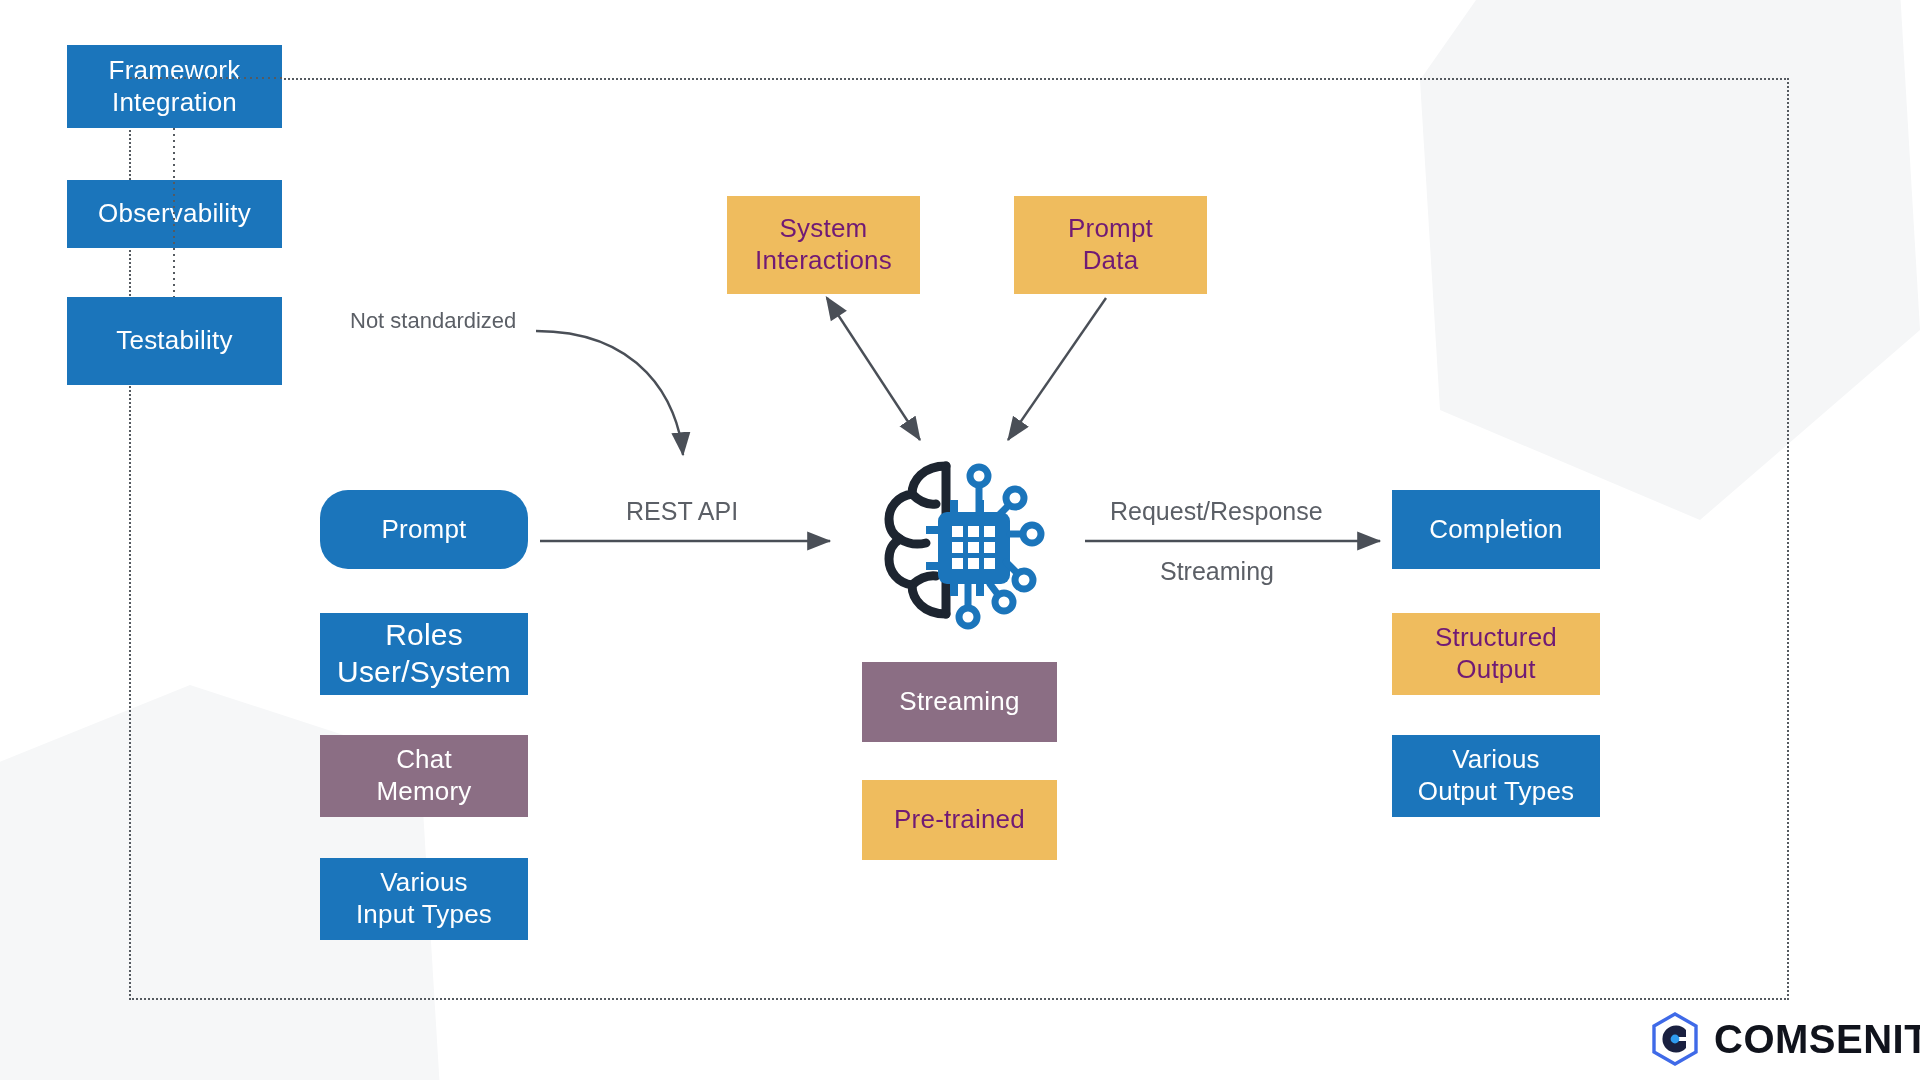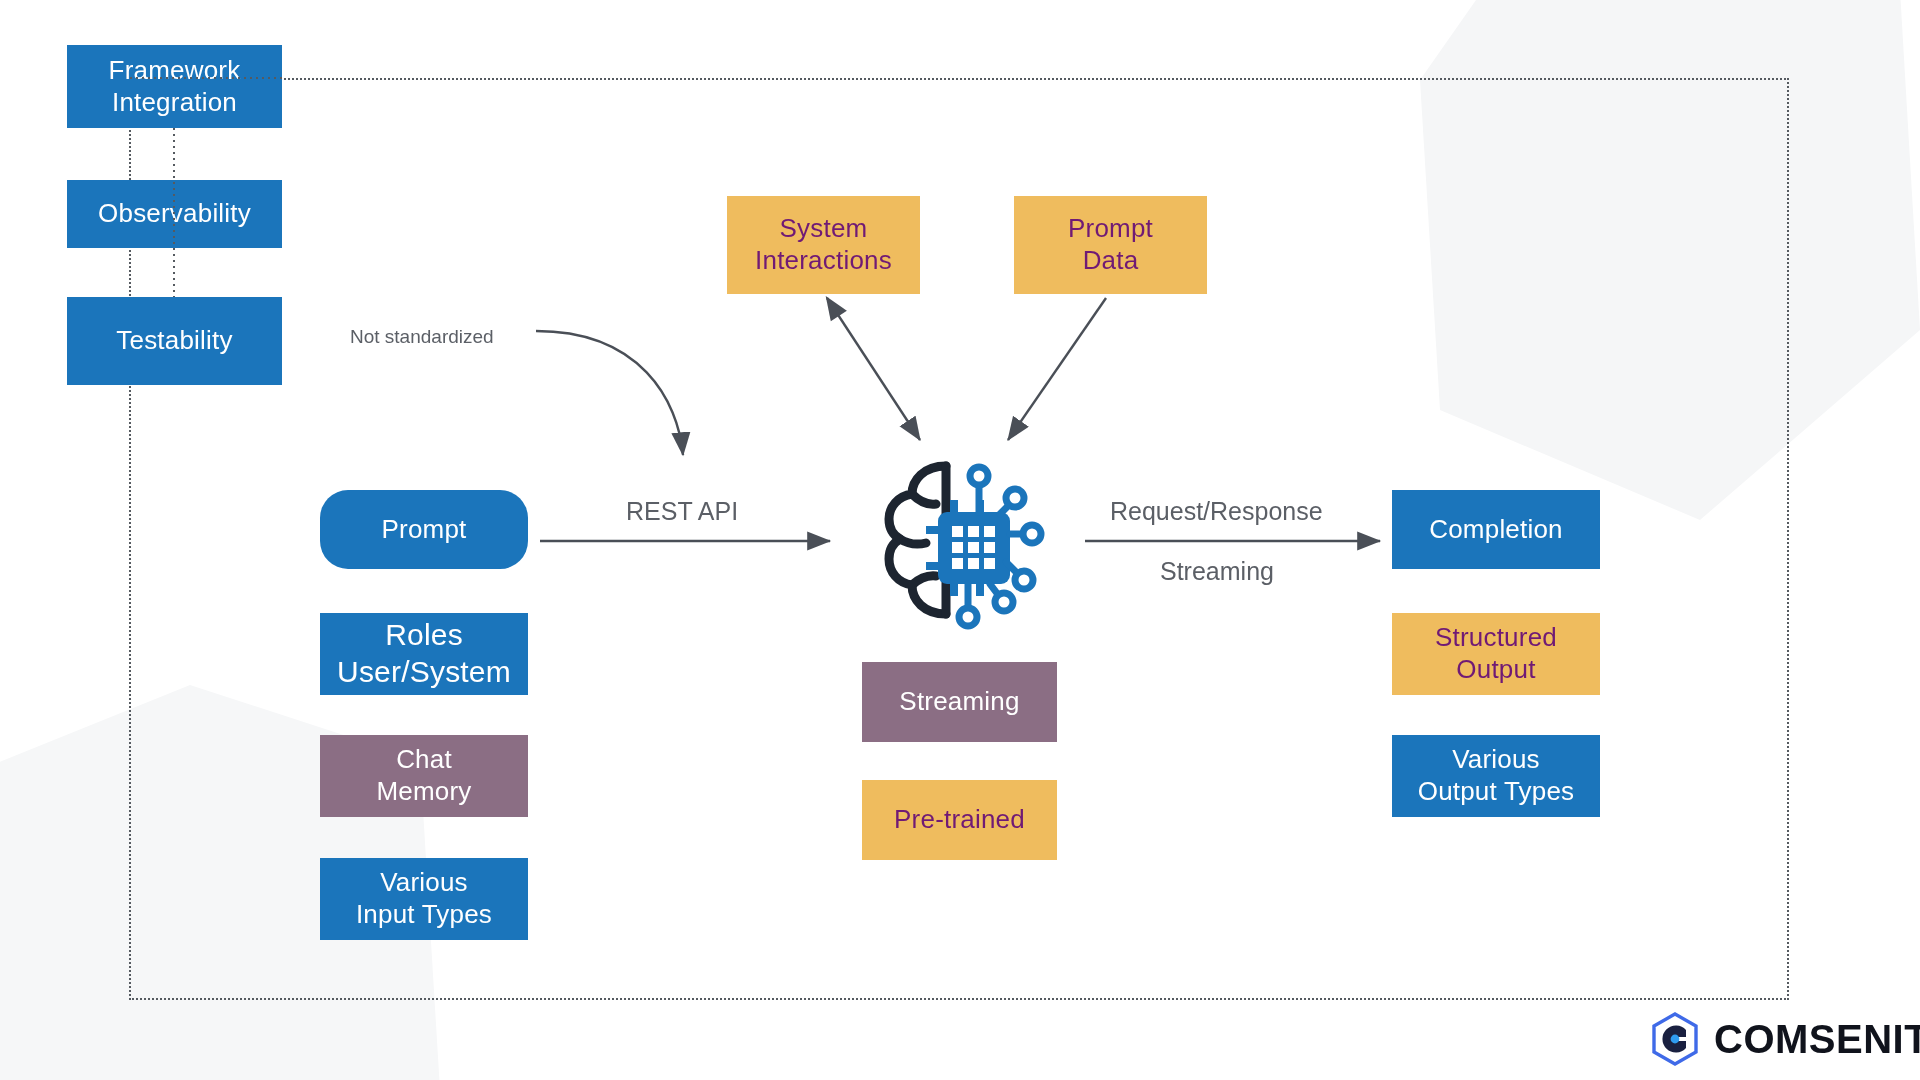--- a/index.html
+++ b/index.html
@@ -188,21 +188,21 @@
 
     <line x1="540" y1="541" x2="830" y2="541" stroke="#4a4f57" stroke-width="2.4" marker-end="url(#ah)"></line>
 
     <line x1="1085" y1="541" x2="1380" y2="541" stroke="#4a4f57" stroke-width="2.4" marker-end="url(#ah)"></line>
 
     <line x1="827" y1="298" x2="920" y2="440" stroke="#4a4f57" stroke-width="2.4" marker-end="url(#ah)" marker-start="url(#ahs)"></line>
 
     <line x1="1106" y1="298" x2="1008" y2="440" stroke="#4a4f57" stroke-width="2.4" marker-end="url(#ah)"></line>
   </svg>
 
-  <div class="lbl" style="left:350px; top:326px; font-size:19px;">Not standardized</div>
+  <div class="lbl" style="left:350px; top:308px; font-size:22px;">Not standardized</div>
 
   <div class="lbl" style="left:626px; top:497px; font-size:25px;">REST API</div>
 
   <div class="lbl" style="left:1110px; top:497px; font-size:25px;">Request/Response</div>
 
   <div class="lbl" style="left:1160px; top:557px; font-size:25px;">Streaming</div>
 
   <div class="logo-wrap">
     <svg width="50" height="54" viewBox="0 0 50 54">
       <polygon points="25,2 46,14 46,40 25,52 4,40 4,14" fill="none" stroke="#3f6ae8" stroke-width="3.4"></polygon>

